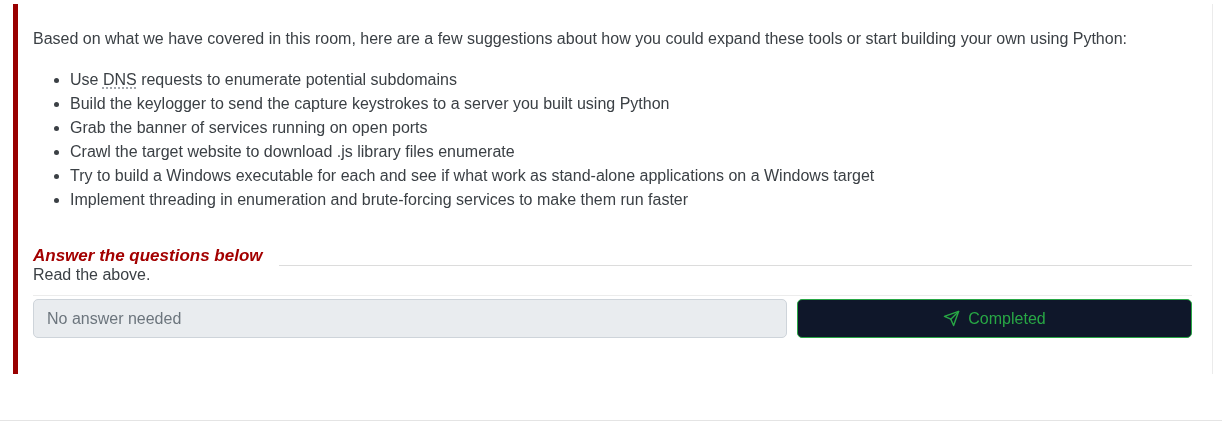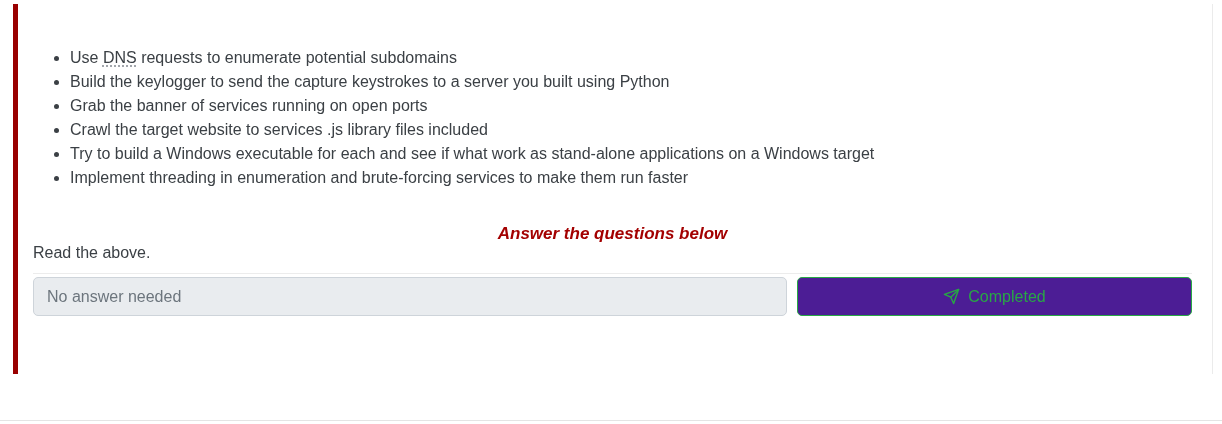--- a/index.html
+++ b/index.html
@@ -32,21 +32,21 @@
     height: 370px; background: #ffffff;
     border-left: 5px solid #990000;
     border-right: 1px solid #ebebeb;
     padding: 24px 20px 0 15px;
   }
   .intro { margin: 0; font-size: 16px; line-height: 22px; color: #3b4045; }
   ul.suggestions { margin: 18px 0 16px 0; padding-left: 37px; }
   ul.suggestions li { font-size: 16px; line-height: 24px; color: #3b4045; }
   .abbr { text-decoration: underline dotted #8a9097; text-underline-offset: 3px; cursor: help; }
 
-  .answer-heading-row { display: flex; align-items: center; margin-top: 34px; flex-direction: column; }
+  .answer-heading-row { display: flex; align-items: flex-end; margin-top: 34px; }
   .answer-heading {
     font-size: 17px; font-weight: bold; font-style: italic; color: #a30000;
     white-space: nowrap;
   }
   .heading-rule { flex: 1; height: 1px; background: #dcdcdc; margin-left: 16px; }
 
   .question-text { font-size: 16px; color: #3b4045; }
 
   .answer-row {
     display: flex; gap: 10px; align-items: flex-end;
@@ -54,39 +54,40 @@
   }
   .answer-input {
     flex: 0 0 754px; height: 39px;
     background: #e9ecef; border: 1px solid #ced4da; border-radius: 5px;
     color: #6c757d; font-size: 16px; padding: 0 13px;
     font-family: "Liberation Sans", sans-serif;
   }
   .answer-input::placeholder { color: #6c757d; opacity: 1; }
   .completed-btn {
     flex: 1; height: 39px;
-    background: #4c1d95; border: 1px solid #28a745; border-radius: 5px;
+    background: #0f172a; border: 1px solid #28a745; border-radius: 5px;
     color: #28a745; font-size: 16px;
     display: flex; align-items: center; justify-content: center; gap: 8px;
     cursor: pointer; font-family: "Liberation Sans", sans-serif;
   }
 </style>
 </head>
 <body>
 
 <div class="task-card">
 
 
   <div class="task-body">
+    <p class="intro">Based on what we have covered in this room, here are a few suggestions about how you could expand these tools or start building your own using Python:</p>
 
     <ul class="suggestions">
       <li><span>Use </span><span class="abbr">DNS</span><span> requests to enumerate potential subdomains</span></li>
       <li>Build the keylogger to send the capture keystrokes to a server you built using Python</li>
       <li>Grab the banner of services running on open ports</li>
-      <li>Crawl the target website to services .js library files included</li>
+      <li>Crawl the target website to download .js library files enumerate</li>
       <li>Try to build a Windows executable for each and see if what work as stand-alone applications on a Windows target</li>
       <li>Implement threading in enumeration and brute-forcing services to make them run faster</li>
     </ul>
 
     <div class="answer-heading-row">
       <span class="answer-heading">Answer the questions below</span>
       <span class="heading-rule"></span>
     </div>
 
     <div class="question-text">Read the above.</div>

